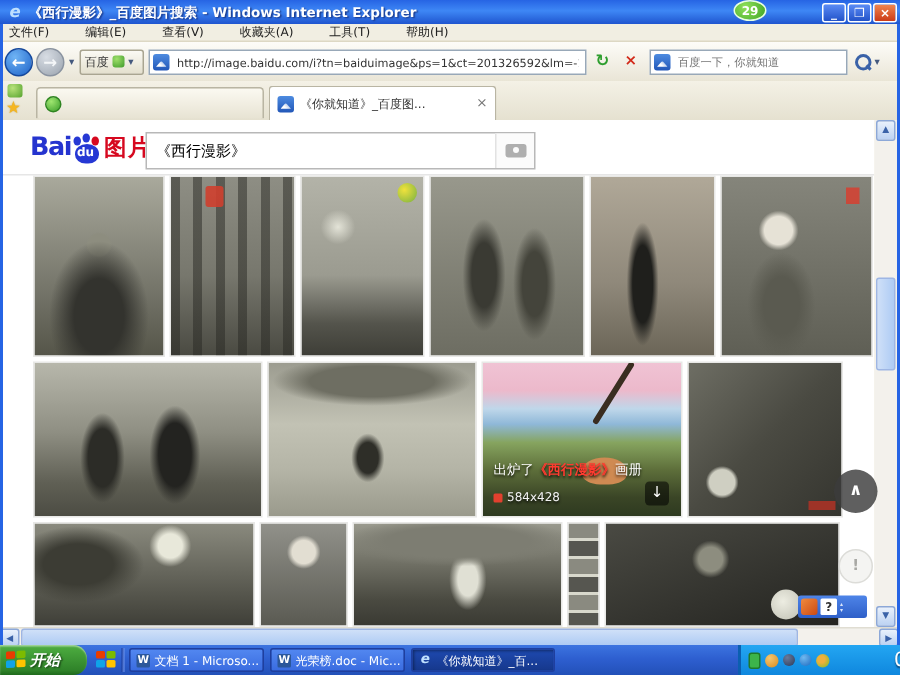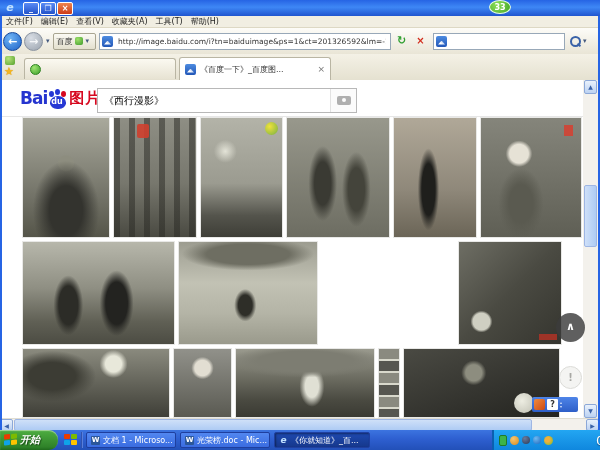--- a/index.html
+++ b/index.html
@@ -18,21 +18,21 @@
     background:radial-gradient(circle at 35% 30%,#8FE05A,#3FA424);border:1px solid #e8ffe0;
     color:#fff;font-size:8px;font-weight:bold;text-align:center;line-height:13px;}
   .winbtns{display:flex;gap:1px;margin-left:4px;}
   .wbtn{width:16px;height:13px;border:1px solid #fff;border-radius:2px;color:#fff;font-size:8px;
     line-height:11px;text-align:center;font-weight:bold;}
   .wbtn.b{background:linear-gradient(180deg,#5A8BF5,#2353C9);}
   .wbtn.close{background:linear-gradient(180deg,#F0864F,#CC3B17);}
 
   
   .menubar{position:absolute;left:0;top:16px;width:600px;height:12px;background:#F1EEE2;
-    border-bottom:1px solid #DDD8C4;display:flex;align-items:center;padding-left:6px;gap:8px;}
+    border-bottom:1px solid #DDD8C4;display:flex;align-items:center;padding-left:6px;gap:24px;}
   .menubar span{font-size:8px;color:#222;}
 
   
   .navbar{position:absolute;left:0;top:28px;width:600px;height:26px;
     background:linear-gradient(180deg,#FDFCF8,#E9E5D6);display:flex;align-items:center;padding:0 3px;}
   .navcirc{width:19px;height:19px;border-radius:50%;text-align:center;line-height:18px;color:#fff;
     font-size:11px;font-weight:bold;margin-right:2px;}
   .back{background:radial-gradient(circle at 35% 30%,#6FB4F5,#1E62C8);border:1px solid #15489c;}
   .fwd{background:radial-gradient(circle at 35% 30%,#D8DDE4,#9AA3AE);border:1px solid #8a93a0;color:#f4f6f8;}
   .chev{font-size:7px;color:#44597e;margin:0 3px 0 1px;}
@@ -229,21 +229,22 @@
 
   .frame{position:absolute;top:16px;width:2px;height:414px;background:#2664E4;z-index:7;}
 </style>
 </head>
 <body>
 
 <div class="screen">
 
   <div class="titlebar">
     <span class="ie-ico">e</span>
-    <span class="badge62">33</span>
+    <span class="title-text">《西行漫影》_百度图片搜索 - Windows Internet Explorer</span>
+    <span class="badge62">29</span>
     <span class="winbtns">
       <span class="wbtn b">_</span>
       <span class="wbtn b">❐</span>
       <span class="wbtn close">×</span>
     </span>
   </div>
 
   <div class="menubar">
     <span>文件(F)</span>
     <span>编辑(E)</span>
@@ -263,34 +264,35 @@
       <span class="chev">▾</span>
     </span>
     <span class="addr">
       <span class="favicon"></span>
       <input value="http://image.baidu.com/i?tn=baiduimage&amp;ps=1&amp;ct=201326592&amp;lm=-1&amp;cl=2&amp;nc=1&amp;i..." style="">
     </span>
     <span class="tbtn refresh">↻</span>
     <span class="tbtn stop">×</span>
     <span class="tsearch">
       <span class="favicon"></span>
+      <input placeholder="百度一下，你就知道" style="">
     </span>
     <span class="lens"></span>
     <span class="chev">▾</span>
   </div>
 
   <div class="tabbar">
     <span class="sites-ico"></span>
     <span class="star">★</span>
     <span class="tab tab1">
       <span class="t360"></span>
     </span>
     <span class="tab tab2">
       <span class="favicon"></span>
-      <span class="lbl">《百度一下》_百度图...</span>
+      <span class="lbl">《你就知道》_百度图...</span>
       <span class="tabx">×</span>
     </span>
   </div>
 
   <div class="page">
     <div class="bheader">
       <span class="logo">
         <span class="bai">Bai</span>
         <span class="paw">
           <span class="pad"></span>
@@ -305,20 +307,25 @@
     </div>
 
     <div class="tile" id="t1" title="b&amp;w portrait of man against hillside"></div>
     <div class="tile" id="t2" title="b&amp;w courtyard scene with group and red seal"></div>
     <div class="tile" id="t3" title="b&amp;w wall with large characters and lined-up soldiers"></div>
     <div class="tile" id="t4" title="b&amp;w two men with poles among trees"></div>
     <div class="tile" id="t5" title="b&amp;w man in black standing by stone wall"></div>
     <div class="tile" id="t6" title="b&amp;w smiling woman in white headscarf"></div>
     <div class="tile" id="t7" title="b&amp;w man and woman walking in mountains"></div>
     <div class="tile" id="t8" title="b&amp;w people exercising on a field"></div>
+    <div class="tile" id="t9" title="color illustration of figure aiming rifle from trench (hovered result)">
+      <span class="cap"><span>出炉了</span><span class="hl">《西行漫影》</span><span>画册</span></span>
+      <span class="imgsize">584x428</span>
+      <span class="dlbtn">↓</span>
+    </div>
     <div class="tile" id="t10" title="b&amp;w interior scene with machinery"></div>
     <div class="tile" id="t11" title="b&amp;w village lane with trees and people"></div>
     <div class="tile" id="t12" title="b&amp;w smiling person with white head wrap"></div>
     <div class="tile" id="t13" title="b&amp;w crowd gathered in valley"></div>
     <div class="tile" id="t14" title="vertical strip of small thumbnails"></div>
     <div class="tile" id="t15" title="b&amp;w man with headscarf, hand to face"></div>
   </div>
 
   <div class="vscroll">
     <span class="sbtn" style="top:0;">▲</span>

